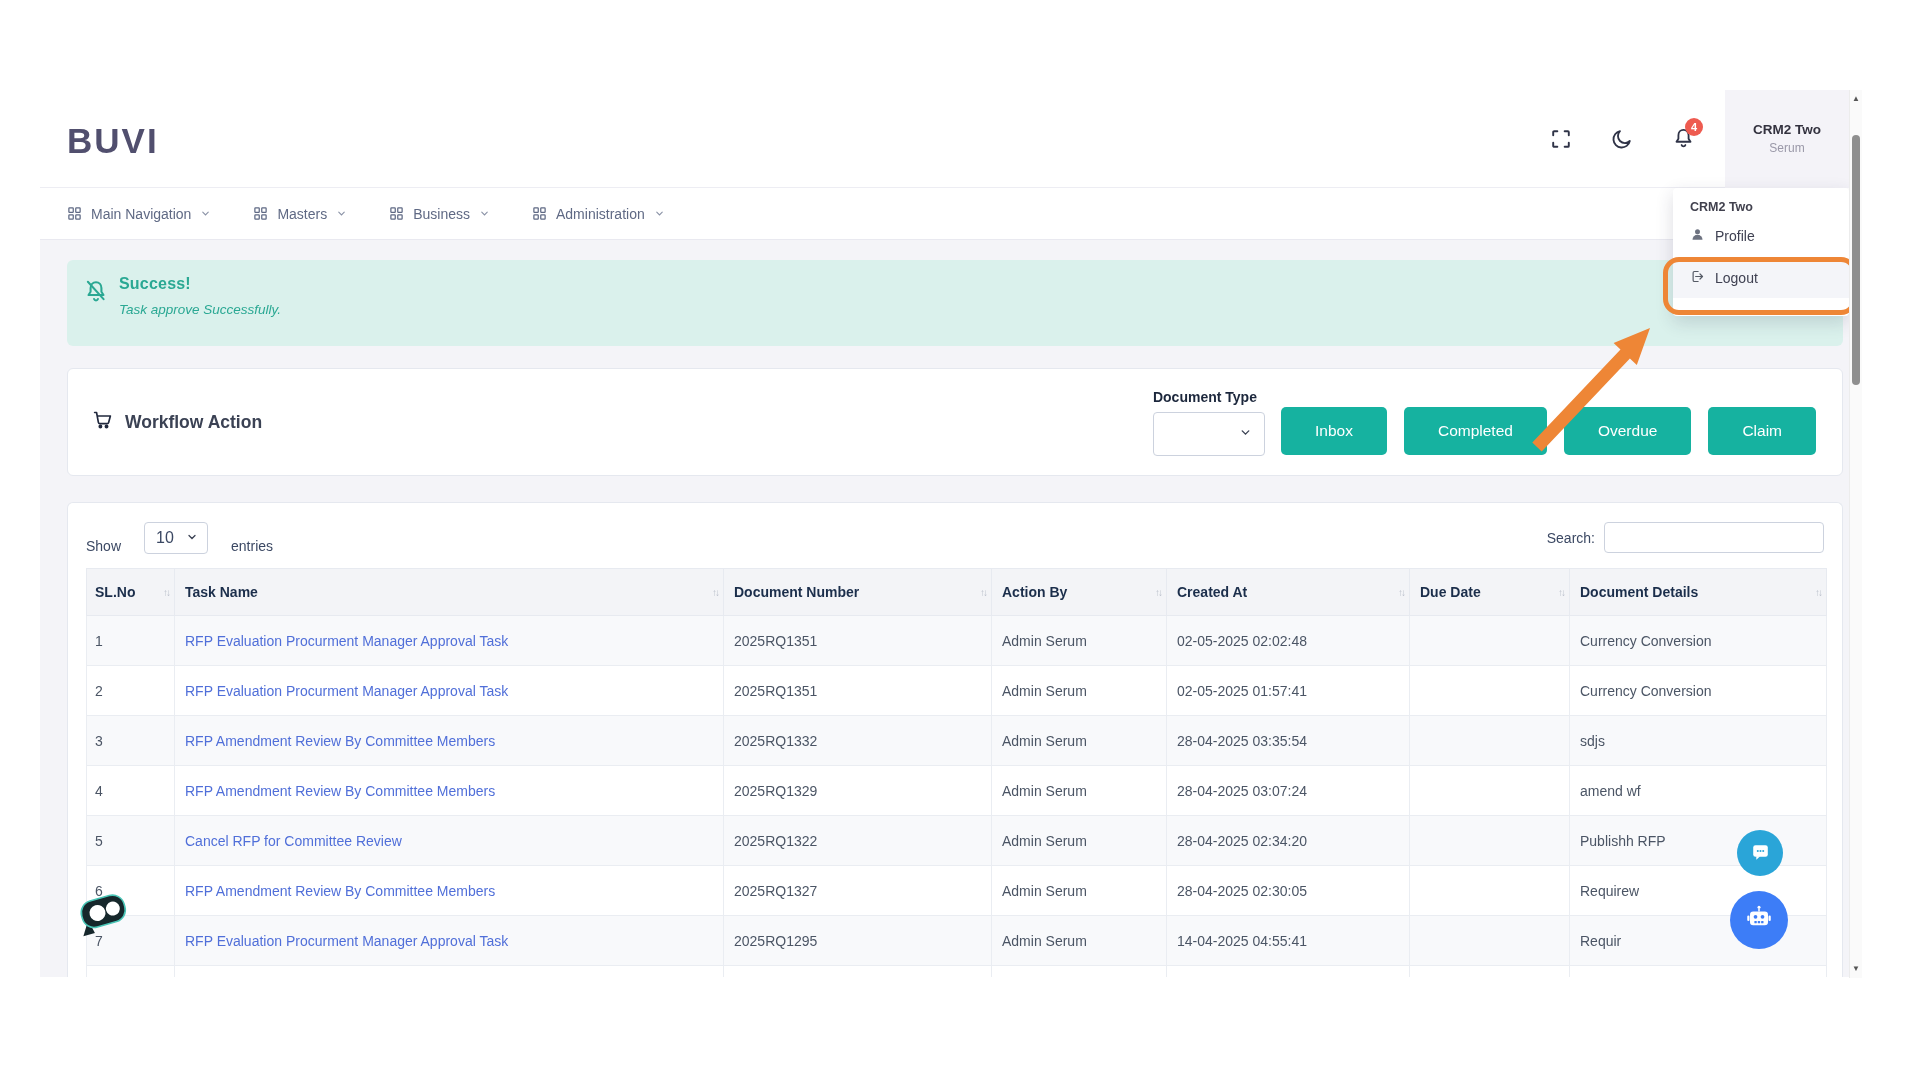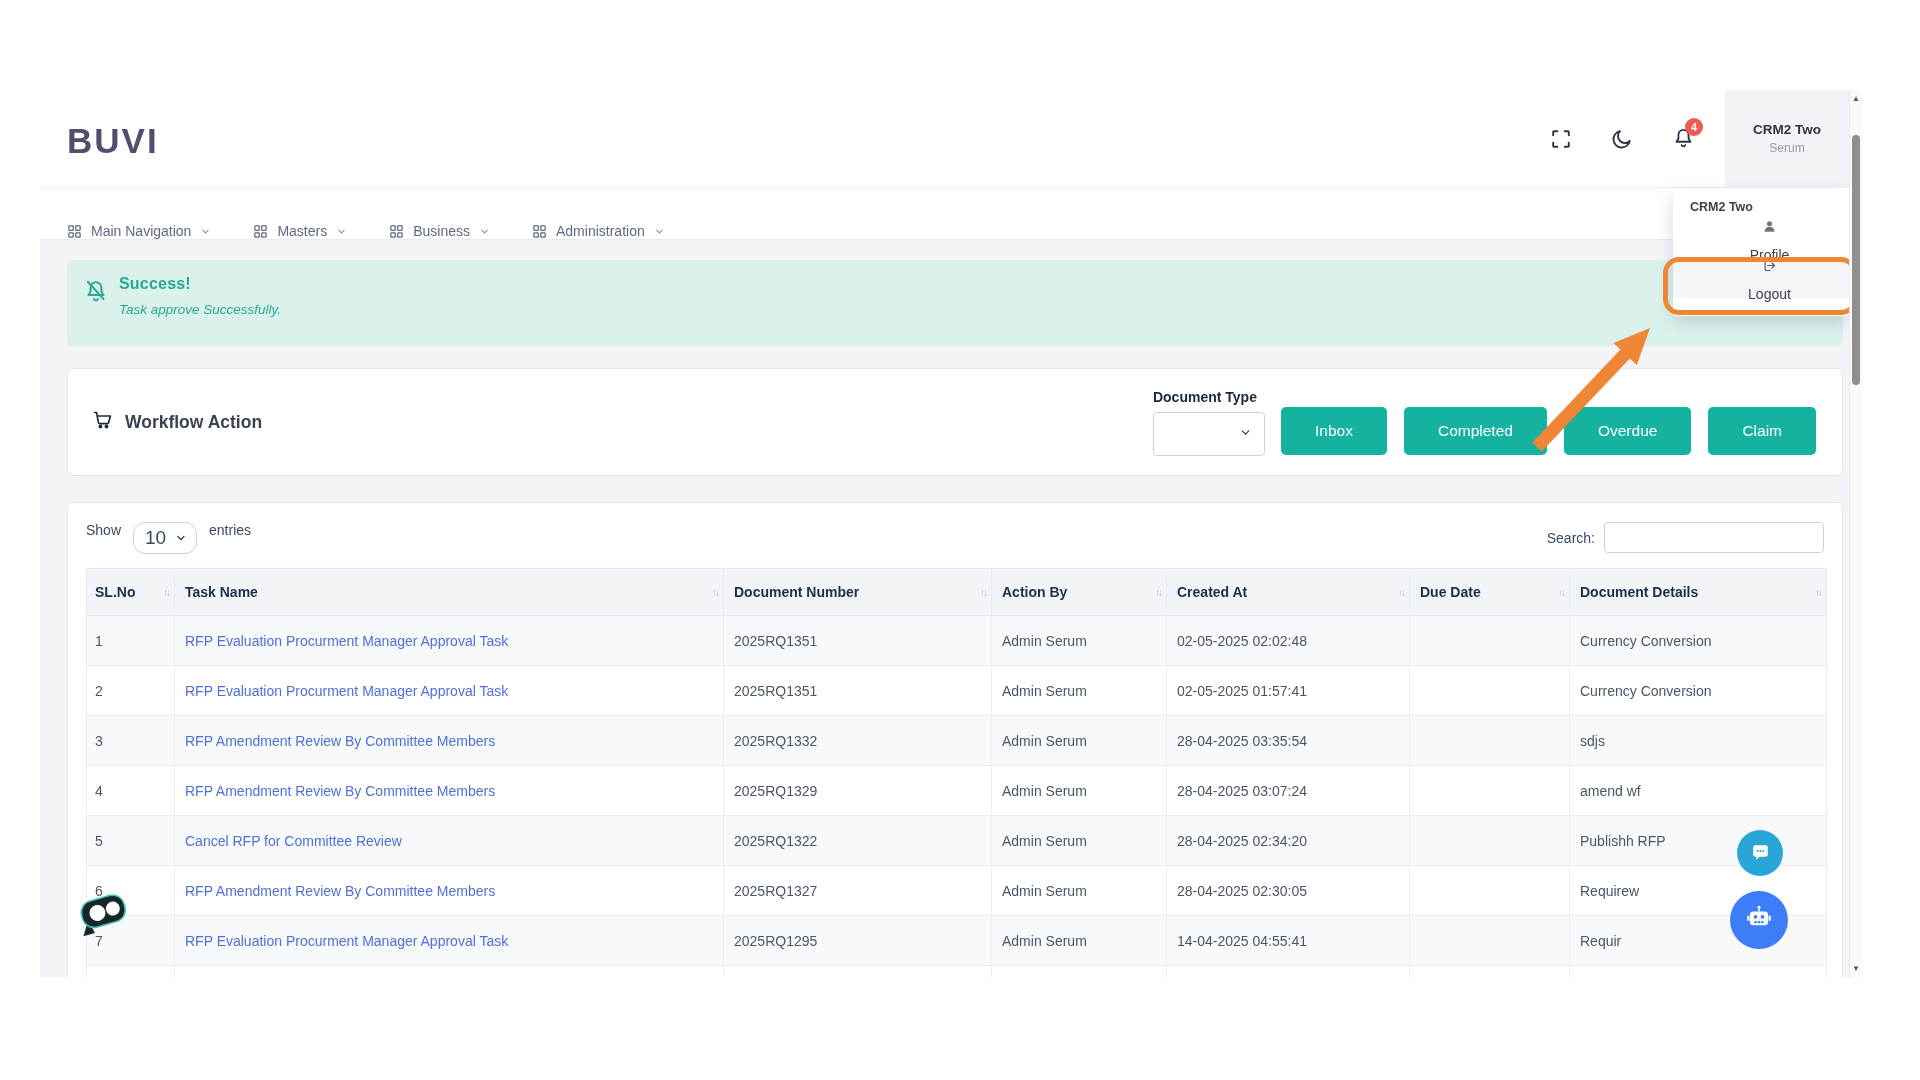--- a/index.html
+++ b/index.html
@@ -12,21 +12,21 @@
   .logo { font-size:35px; font-weight:bold; letter-spacing:2px; color:#514f6e; margin-top:4px; }
   .top-spacer { flex:1; }
   .top-actions { display:flex; align-items:center; gap:37px; margin-right:30px; }
   .tool-icon { position:relative; width:24px; height:24px; display:inline-flex; align-items:center; justify-content:center; cursor:pointer; }
   .badge { position:absolute; top:-9px; right:-8px; min-width:18px; height:18px; border-radius:50%; background:var(--badge-red,#ee5b50); color:#fff; font-size:11px; font-weight:bold; display:flex; align-items:center; justify-content:center; }
   .user-block { width:124px; height:98px; background:#f4f3f8; display:flex; flex-direction:column; align-items:center; justify-content:center; margin-right:13px; cursor:pointer; }
   .user-name { font-size:13.5px; font-weight:bold; color:#33323f; }
   .user-role { font-size:12px; color:#9a98a8; margin-top:4px; }
 
   
-  .menubar { height:52px; background:#fff; border-bottom:1px solid #e9e9f0; display:flex; align-items:flex-end; gap:42px; padding-left:27px; }
+  .menubar { height:52px; background:#fff; border-bottom:1px solid #e9e9f0; display:flex; align-items:center; gap:42px; padding-left:27px; }
   .menu-item { display:flex; align-items:center; gap:9px; font-size:14px; color:#5f6984; cursor:pointer; }
   .menu-item svg { display:block; }
 
   
   .content { height:737px; background:#f4f4f8; padding:20px 6px 0 27px; }
   .inner { width:1616px; }
 
   .alert { width:1776px; height:86px; background:#daf1ec; border-radius:6px; padding:15px 0 0 12px; display:flex; }
   .alert-icon { width:26px; height:26px; margin:3px 10px 0 4px; }
   .alert-title { font-size:16px; font-weight:bold; color:var(--alert-text,#2aa893); letter-spacing:.2px; }
@@ -37,40 +37,40 @@
   .wf-title { display:flex; align-items:center; gap:12px; font-size:17.5px; font-weight:bold; color:#3b4254; }
   .wf-spacer { flex:1; }
   .doc-type { display:flex; flex-direction:column; margin-right:16px; }
   .doc-type-label { font-size:14px; font-weight:bold; color:#1c273c; margin-bottom:7px; }
   .fake-select { width:112px; height:44px; border:1px solid #ccd2de; border-radius:4px; background:#fff; display:flex; align-items:center; justify-content:flex-end; padding-right:12px; cursor:pointer; }
   .wf-buttons { display:flex; gap:17px; margin-top:17px; }
   .btn-teal { min-width:106px; height:48px; background:var(--primary-teal,#16b2a0); color:#fff; border:none; border-radius:5px; font-size:15.5px; font-family:inherit; padding:0 34px; cursor:pointer; }
 
   .table-card { width:1776px; height:475px; margin-top:26px; padding:18px 18px 0 18px; border-radius:6px 6px 0 0; border-bottom:none; overflow:hidden; }
   .table-controls { display:flex; align-items:center; height:33px; }
-  .show-group { display:flex; align-items:flex-start; gap:12px; font-size:14px; color:#3b4863; }
-  .page-size { width:64px; height:32px; border:1px solid #ccd2de; border-radius:12px; display:flex; align-items:center; justify-content:space-between; padding:0 9px 0 11px; font-size:19px; color:#3b4863; background:#fff; cursor:pointer; }
+  .show-group { display:flex; align-items:flex-end; gap:23px; font-size:14px; color:#3b4863; }
+  .page-size { width:64px; height:32px; border:1px solid #ccd2de; border-radius:4px; display:flex; align-items:center; justify-content:space-between; padding:0 9px 0 11px; font-size:16px; color:#3b4863; background:#fff; cursor:pointer; }
   .controls-spacer { flex:1; }
   .search-group { display:flex; align-items:center; gap:9px; font-size:14px; color:#3b4863; }
   .search-input { width:220px; height:31px; border:1px solid #ccd2de; border-radius:4px; font-size:13.5px; padding:0 8px; font-family:inherit; color:#3b4863; outline:none; }
 
   table { border-collapse:collapse; table-layout:fixed; width:1740px; margin-top:14px; }
   thead th { height:47px; background:#f3f4f7; font-size:14px; font-weight:bold; color:#1b2e4b; text-align:left; padding:0 18px 0 10px; border:1px solid #e7eaf0; position:relative; }
   thead th:first-child { padding-left:8px; }
   .sort { position:absolute; right:5px; top:50%; transform:translateY(-50%); font-size:10px; color:#b9bfca; letter-spacing:-2px; }
   tbody td { height:50px; font-size:14px; color:#4b5565; padding:0 10px; border:1px solid #eaedf2; background:#fff; }
   tbody td:first-child { padding-left:8px; }
   tbody tr:nth-child(odd) td { background:#f8f9fb; }
   .task-link { color:var(--link-blue,#506fd9); cursor:pointer; }
   .partial-row td { height:15px; background:#fff !important; border-bottom:none; }
 
   
   .dropdown { position:absolute; left:1633px; top:98px; width:176px; height:128px; background:#fff; border-radius:4px; box-shadow:0 6px 18px rgba(40,40,70,.16); z-index:30; padding-top:12px; }
   .dd-heading { font-size:12.5px; font-weight:bold; color:#41414e; padding-left:17px; }
-  .dd-item { display:flex; align-items:center; gap:10px; height:34px; margin-top:5px; padding-left:17px; font-size:14px; color:#3f4152; cursor:pointer;flex-direction:column; }
+  .dd-item { display:flex; align-items:center; gap:10px; height:34px; margin-top:5px; padding-left:17px; font-size:14px; color:#3f4152; cursor:pointer; }
   .dd-item.active { background:#f4f5f9; height:40px; }
 
   
   .highlight-box { position:absolute; left:1623px; top:167px; width:194px; height:58px; border:5px solid var(--annotation-orange,#ee8636); border-radius:16px; z-index:40; pointer-events:none; }
   .arrow-svg { position:absolute; left:1485px; top:225px; z-index:40; pointer-events:none; }
 
   
   .fab { position:absolute; border-radius:50%; display:flex; align-items:center; justify-content:center; cursor:pointer; z-index:20; }
   .fab-chat { left:1697px; top:740px; width:46px; height:46px; background:var(--fab-chat-blue,#2aa5d8); }
   .fab-robot { left:1690px; top:801px; width:58px; height:58px; background:var(--fab-robot-blue,#3d7df7); }

